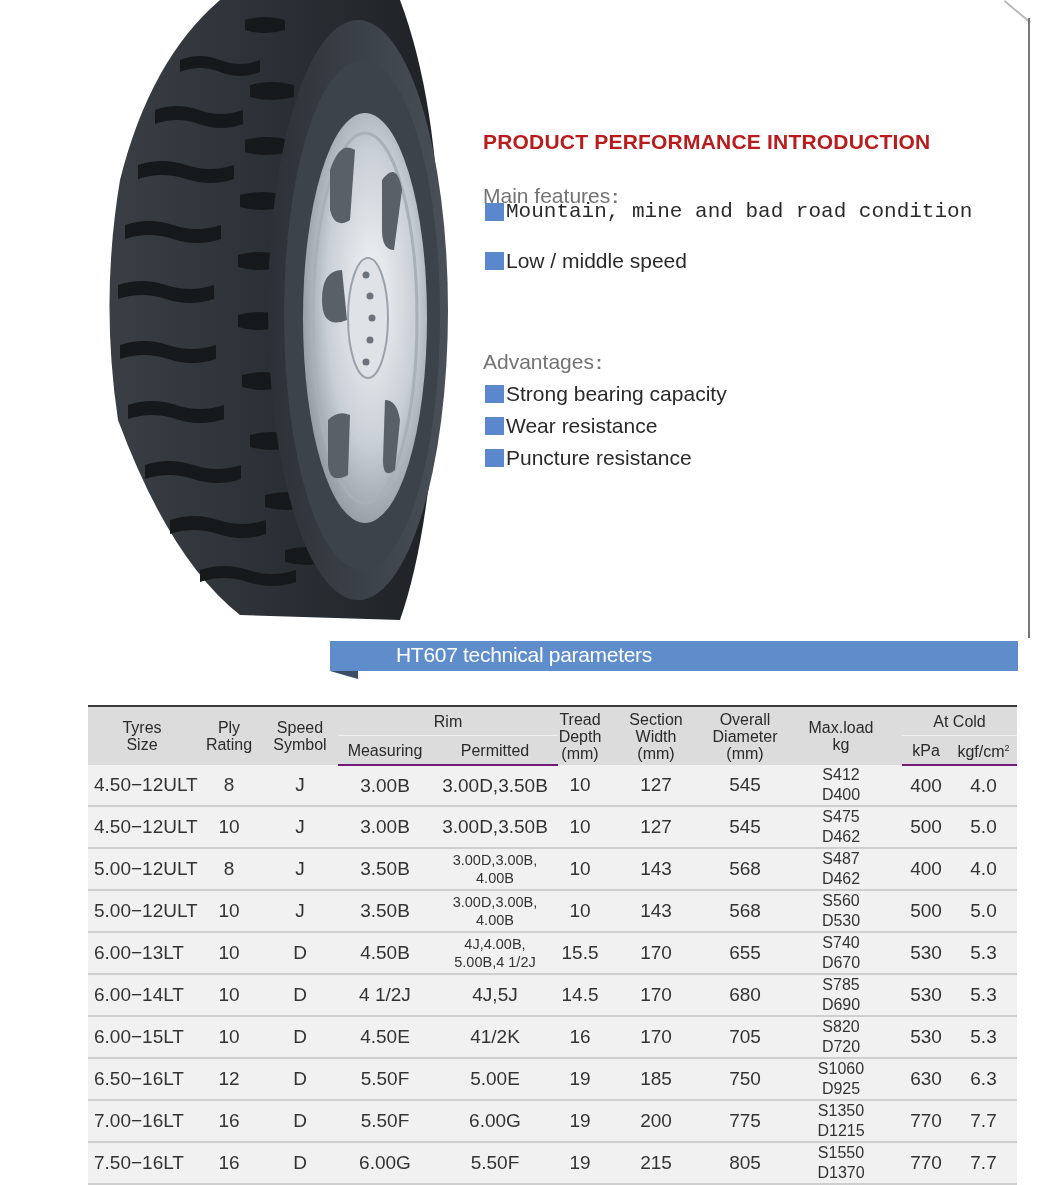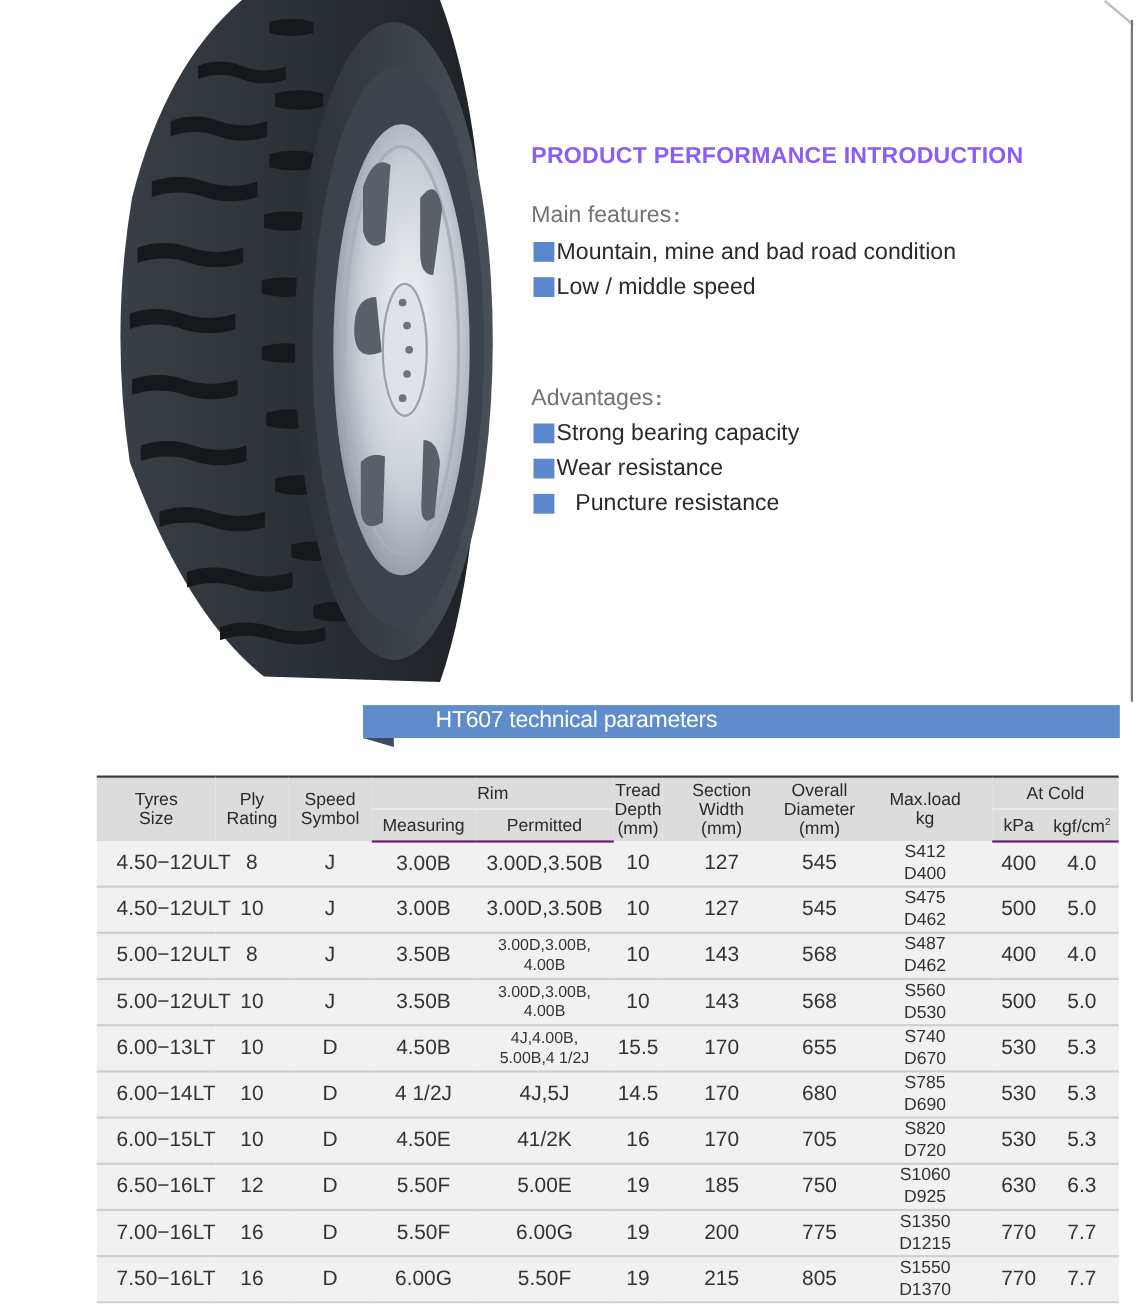--- a/index.html
+++ b/index.html
@@ -18,21 +18,21 @@
       background: #bbb; transform-origin: 0 0; transform: rotate(40deg);
     }
 
     
     .tyre-wrap { position: absolute; left: 100px; top: 0; width: 350px; height: 625px; }
     .tyre-wrap svg { width: 100%; height: 100%; display: block; }
 
     
     .intro { position: absolute; left: 483px; top: 130px; }
     .intro-title {
-      font-size: 21px; letter-spacing: 0.2px; color: #8b5cf6; margin: 0;
+      font-size: 21px; letter-spacing: 0.2px; color: #b91c1c; margin: 0;
       position: absolute; top: 0; left: 0; white-space: nowrap;
     }
     .section-label {
       position: absolute; left: 0; font-size: 21px; color: #737373; white-space: nowrap;
     }
     .section-label .colon { font-weight: bold; font-size: 18px; margin-left: 2px; }
     .bullet {
       position: absolute; left: 2px; font-size: 21px; color: #2a2a2a; white-space: nowrap;
       display: flex; align-items: center;
     }
@@ -67,21 +67,21 @@
       line-height: 17px; vertical-align: middle;
     }
     .spec-table thead tr.h2 th { border-bottom: 2px solid #701a75; }
     .spec-table th.group { border-bottom: 1px solid #efefef; height: 28px; }
     .spec-table th.sub { height: 28px; }
     .spec-table tbody tr { height: 40.4px; }
     .spec-table tbody td {
       background: #f1f1f1; font-size: 19px; color: #333; border-bottom: 2px solid #cfcfcf;
       white-space: nowrap;
     }
-    .spec-table tbody td.size { text-align: left; padding-left: 18px; }
+    .spec-table tbody td.size { text-align: left; padding-left: 6px; }
     .spec-table tbody td.small { font-size: 14.5px; line-height: 18px; }
     .spec-table tbody td.load { font-size: 16px; line-height: 20px; }
     .two-line span { display: block; }
   </style>
 </head>
 <body>
 
 <div class="corner-diag"></div>
 <div class="corner-line"></div>
 
@@ -153,41 +153,41 @@
     </g>
   </svg>
 </div>
 
 <div class="intro">
   <h1 class="intro-title">PRODUCT PERFORMANCE INTRODUCTION</h1>
 
   <div class="section-label" style="top:54px;">
     <span>Main features</span><span class="colon">:</span>
   </div>
-  <div class="bullet" style="top:87px;">
+  <div class="bullet" style="top:70px;font-family:Liberation Mono, monospace;">
     <span class="sq"></span>
     <span>Mountain, mine and bad road condition</span>
   </div>
   <div class="bullet" style="top:119px;">
     <span class="sq"></span>
     <span>Low / middle speed</span>
   </div>
 
   <div class="section-label" style="top:220px;">
     <span>Advantages</span><span class="colon">:</span>
   </div>
   <div class="bullet" style="top:252px;">
     <span class="sq"></span>
     <span>Strong bearing capacity</span>
   </div>
   <div class="bullet" style="top:284px;">
     <span class="sq"></span>
     <span>Wear resistance</span>
   </div>
-  <div class="bullet" style="top:316px;gap:17px;">
+  <div class="bullet" style="top:316px;">
     <span class="sq"></span>
     <span>Puncture resistance</span>
   </div>
 </div>
 
 <div class="ribbon">
   <span class="ribbon-text">HT607 technical parameters</span>
 </div>
 <div class="ribbon-fold"></div>
 

